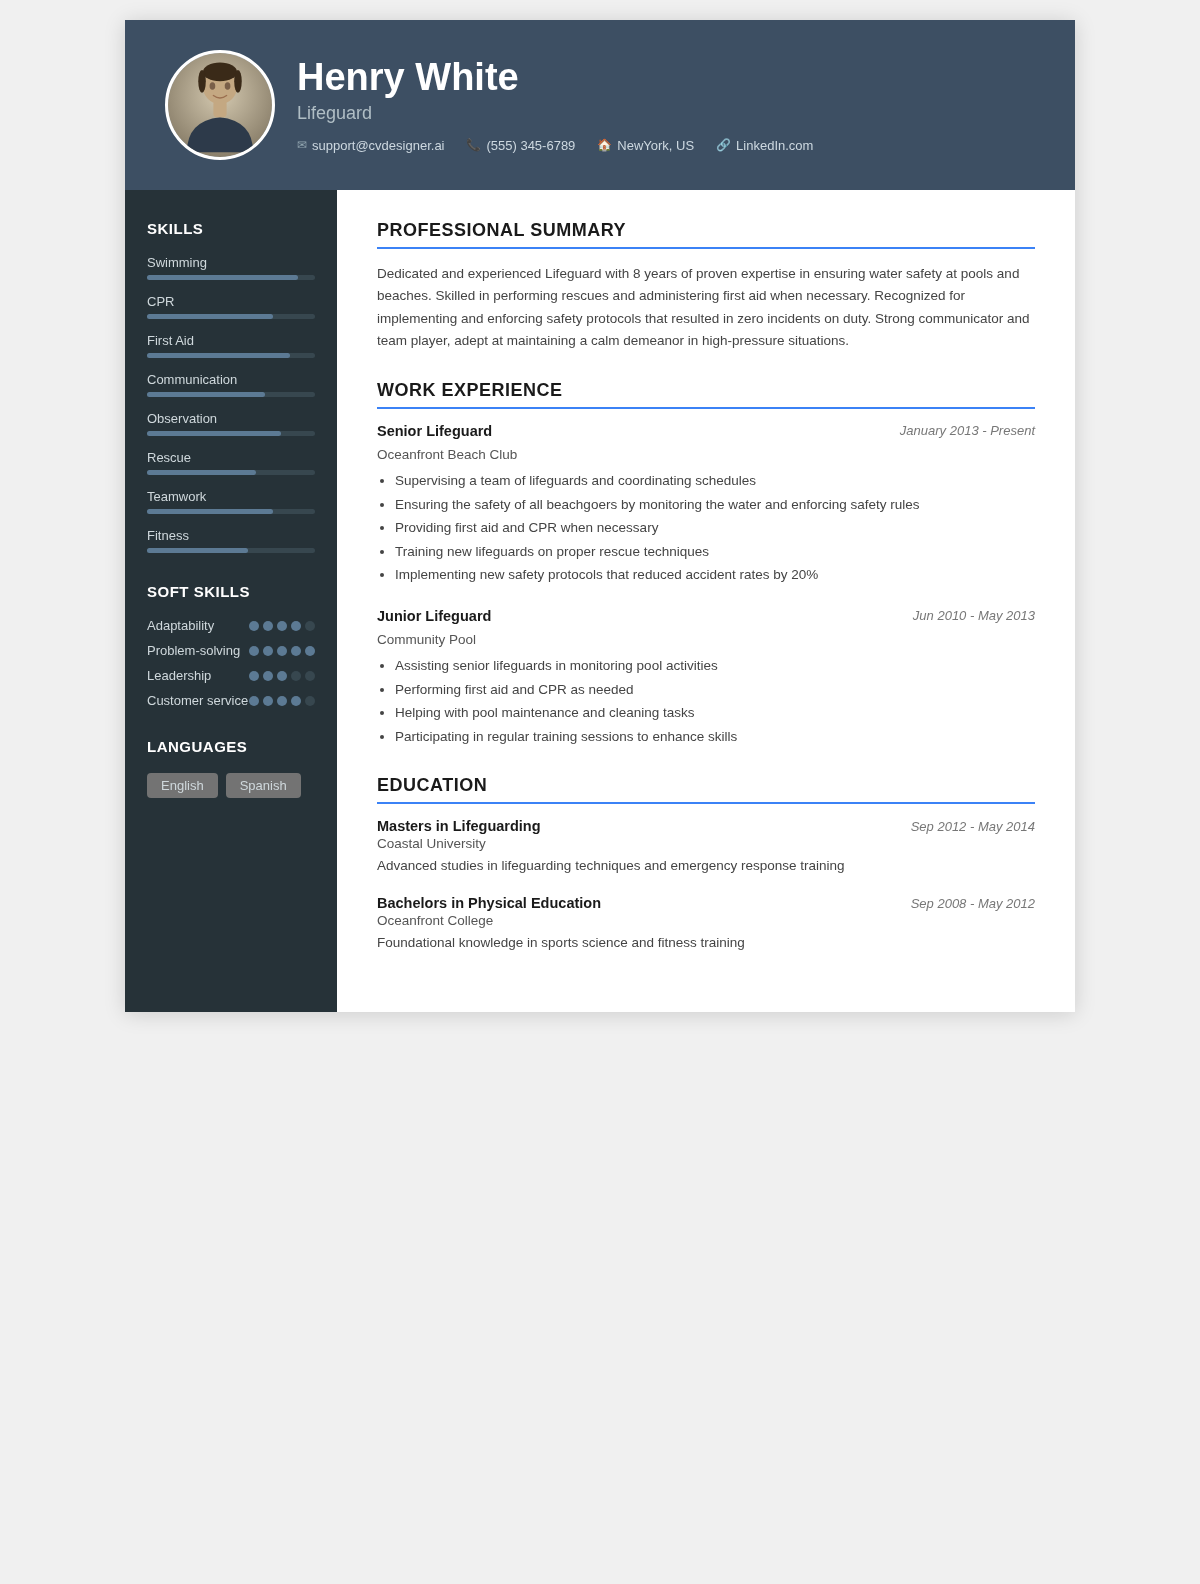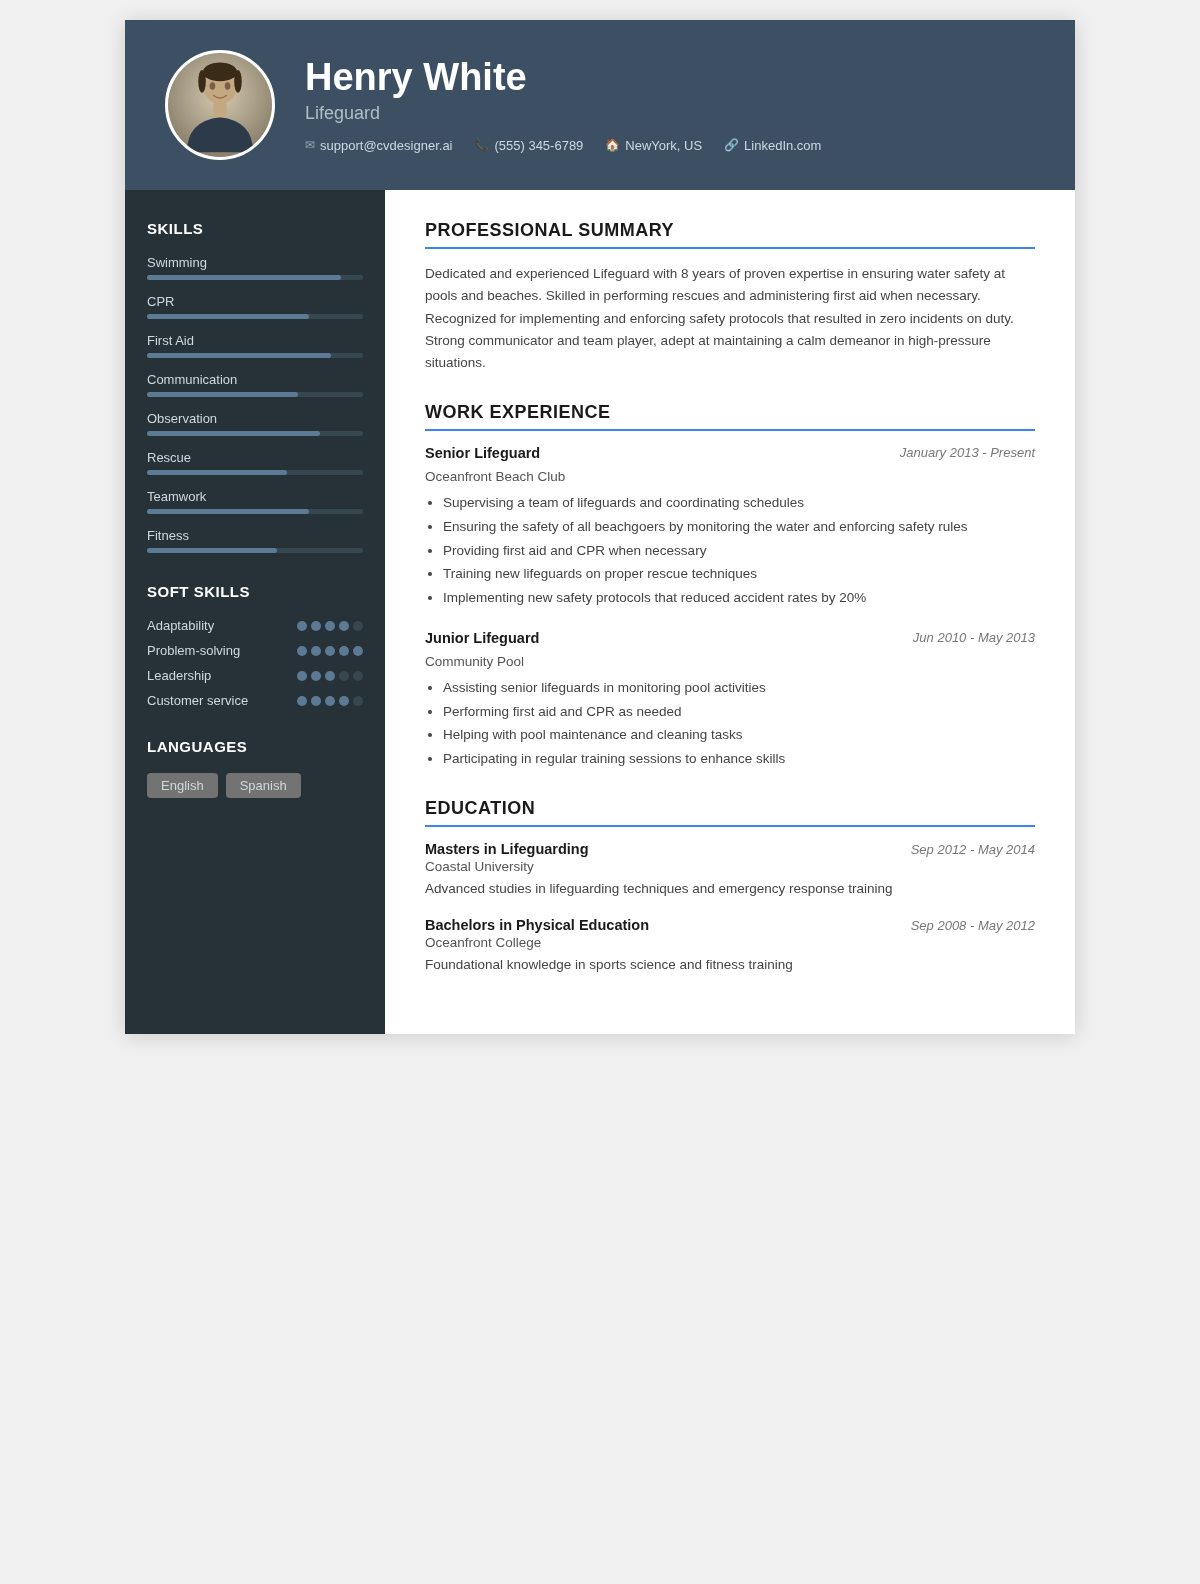--- a/index.html
+++ b/index.html
@@ -16,21 +16,21 @@
       width: 950px;
       background: #fff;
       box-shadow: 0 2px 20px rgba(0,0,0,0.15);
     }
     
     .header {
       background: #3d4f63;
       display: flex;
       align-items: center;
       padding: 30px 40px;
-      gap: 30px;
+      gap: 22px;
     }
     .avatar {
       width: 110px;
       height: 110px;
       border-radius: 50%;
       overflow: hidden;
       flex-shrink: 0;
       border: 3px solid #fff;
       background: #ccc;
       display: flex;
@@ -69,21 +69,21 @@
     .contact-icon {
       font-size: 12px;
       color: #90a4ae;
     }
     
     .body {
       display: flex;
     }
     
     .sidebar {
-      width: 260px;
+      width: 212px;
       flex-shrink: 0;
       background: #263238;
       padding: 30px 22px;
       color: #fff;
     }
     .sidebar-section {
       margin-bottom: 30px;
     }
     .sidebar-section-title {
       font-size: 15px;

